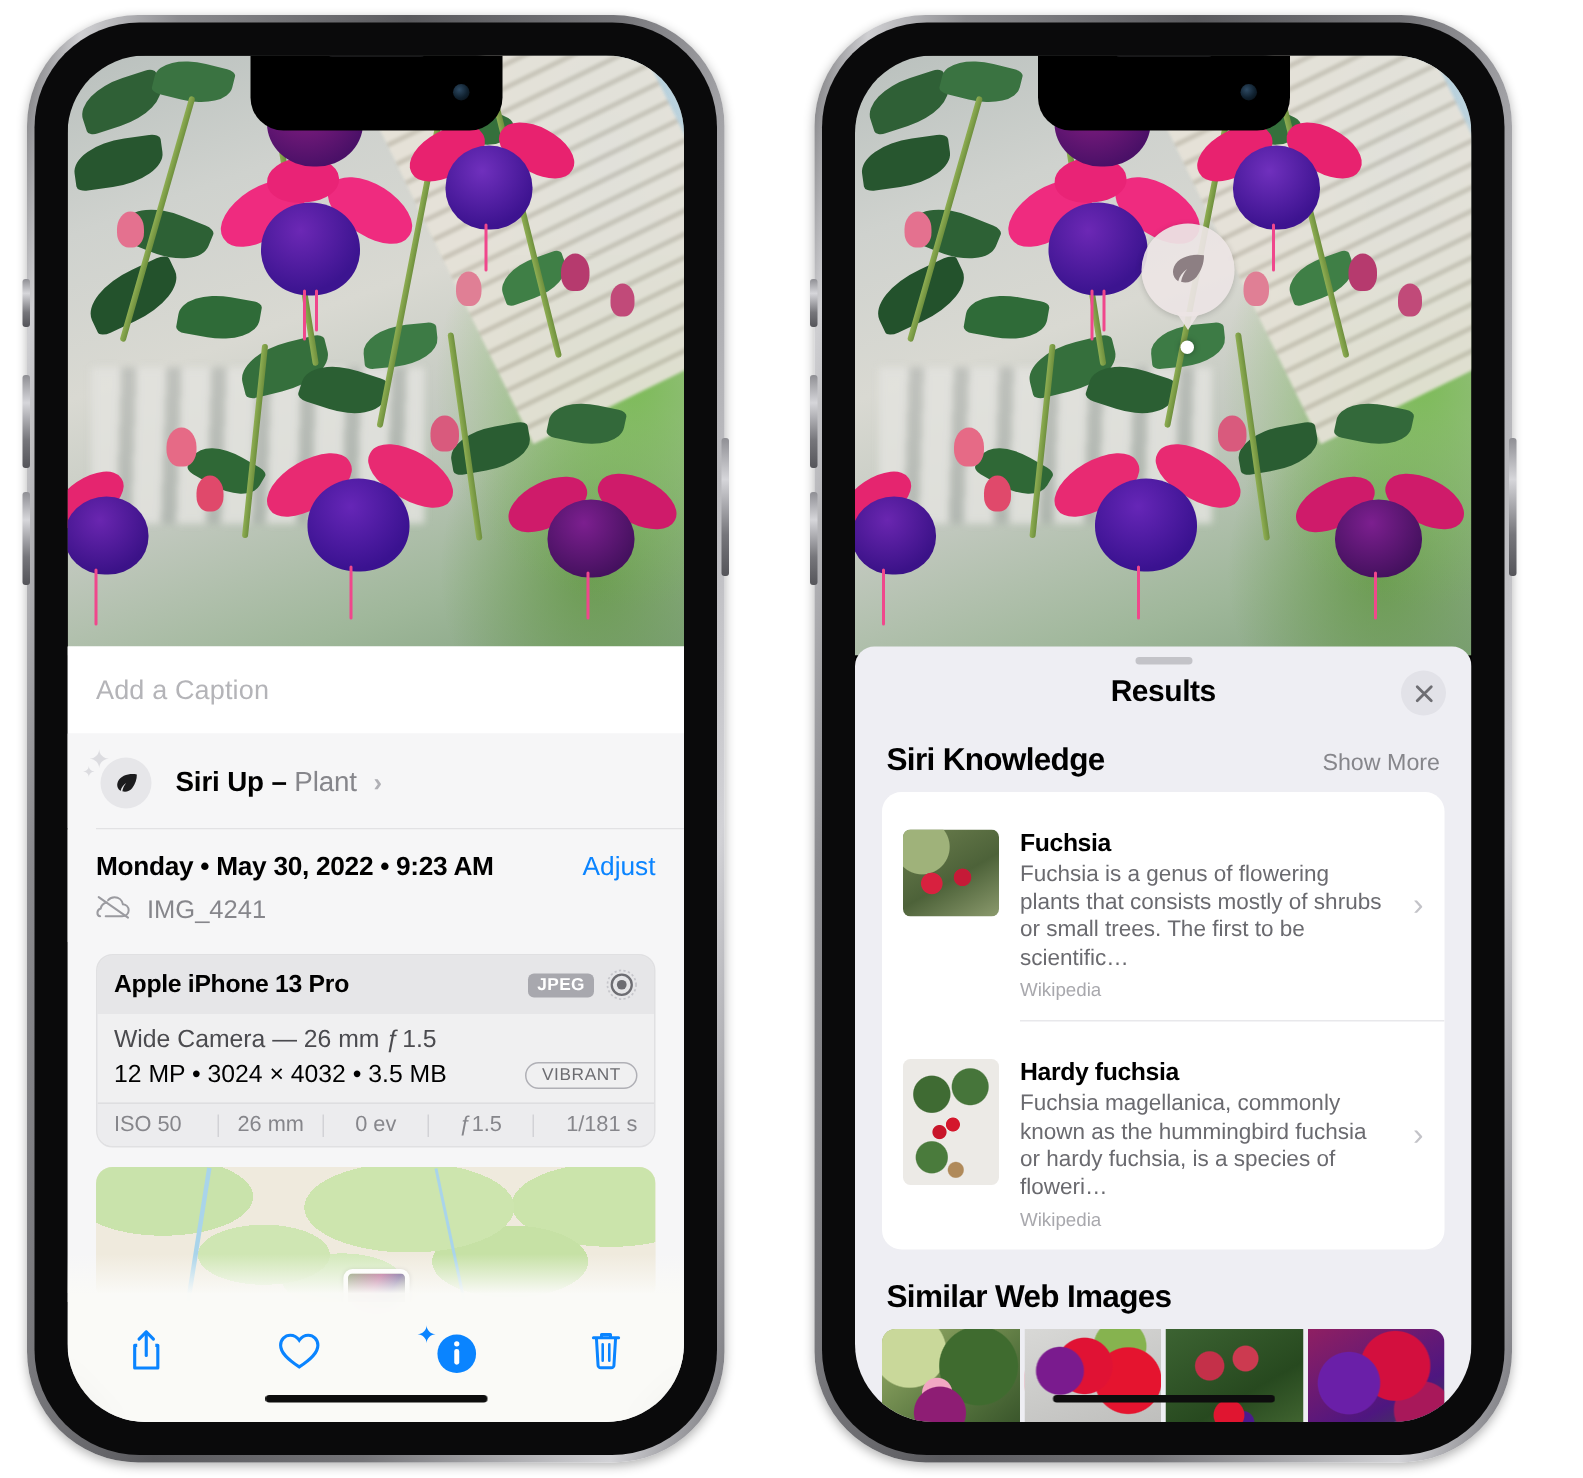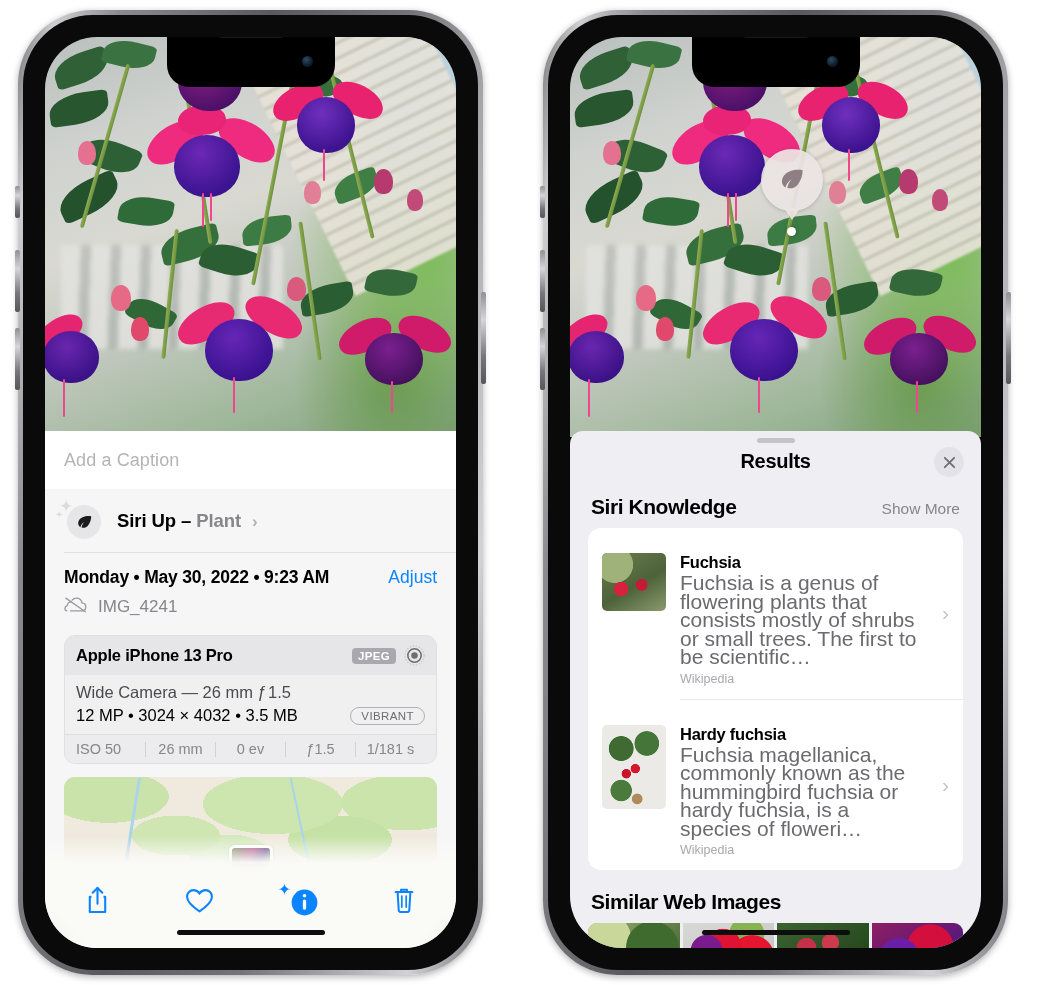--- a/index.html
+++ b/index.html
@@ -140,21 +140,21 @@
   .lookup-badge { position: relative; width: 37px; height: 37px; flex: none; margin-right: 16px; }
   .lookup-badge .circ {
     position: absolute; left: 3px; top: 3px; width: 34px; height: 34px;
     border-radius: 50%; background: #e6e6e9;
     display: flex; align-items: center; justify-content: center;
   }
   .sparkle { position: absolute; color: #dcdce0; }
   .sparkle.s1 { left: -5px; top: -6px; font-size: 17px; }
   .sparkle.s2 { left: -9px; top: 7px; font-size: 10px; }
   .lookup-text { font-size: 18.5px; color: #000; font-weight: 700; letter-spacing: -.1px; }
-  .lookup-text .obj { font-weight: 700; color: #86868b; }
+  .lookup-text .obj { font-weight: 400; color: #86868b; }
   .chev-sm { color: #b0b0b5; font-size: 17px; margin-left: 6px; font-weight: 600; }
 
   .divider { height: 1px; background: #e2e2e4; margin-left: 19px; }
 
   .meta-block { padding: 14px 19px 10px 19px; background: #f6f6f7; }
   .meta-line1 { display: flex; align-items: baseline; justify-content: space-between; }
   .meta-date { font-size: 17.5px; font-weight: 700; color: #000; letter-spacing: -.2px; }
   .meta-adjust { font-size: 17.5px; color: #0a84ff; }
   .meta-line2 { display: flex; align-items: center; margin-top: 8px; gap: 10px; }
   .meta-file { font-size: 17px; color: #86868b; }
@@ -182,21 +182,21 @@
     border: 1px solid #b0b0b6; border-radius: 10px; color: #6c6c71;
     font-size: 11.5px; padding: 2px 10px; letter-spacing: .4px;
   }
   .exif-foot {
     display: flex; align-items: center; background: #ececee;
     border-top: 1px solid #dedee0; padding: 6px 11px;
     font-size: 14.5px; color: #86868b;
   }
   .exif-foot .cell { flex: 1; text-align: center; }
   .exif-foot .cell:first-child { text-align: left; }
-  .exif-foot .cell:last-child { }
+  .exif-foot .cell:last-child { text-align: right; }
   .exif-foot .bar { width: 1px; height: 15px; background: #d2d2d6; }
 
   .map-card {
     margin: 13px 19px 0 19px; height: 90px; border-radius: 11px; overflow: hidden;
     position: relative;
     background: #efeadd;
   }
   .map-card .greens {
     position: absolute; inset: 0;
     background:
@@ -263,21 +263,21 @@
   }
   .sect-title { font-size: 21px; font-weight: 700; color: #000; letter-spacing: -.45px; }
   .sect-more { font-size: 15.5px; color: #86868b; }
   .kcard {
     margin: 0 18px; background: #fff; border-radius: 13px; overflow: hidden;
   }
   .krow { display: flex; align-items: flex-start; padding: 25px 14px 13px 14px; position: relative; }
   .kthumb { width: 64px; height: 58px; border-radius: 5px; flex: none; margin-right: 14px; overflow: hidden; position: relative; }
   .kbody { flex: 1; min-width: 0; padding-right: 24px; }
   .ktitle { font-size: 16.5px; font-weight: 700; color: #000; letter-spacing: -.25px; margin-bottom: 2px; }
-  .kdesc { font-size: 21px; color: #6a6a6f; line-height: 18.5px; }
+  .kdesc { font-size: 15px; color: #6a6a6f; line-height: 18.5px; }
   .ksrc { font-size: 12.5px; color: #a8a8ad; margin-top: 5px; }
   .kchev { position: absolute; right: 14px; top: 50%; transform: translateY(-50%); color: #c3c3c8; font-size: 21px; }
   .krow-div { height: 1px; background: #e8e8eb; margin-left: 92px; }
 
   .simgrid { display: flex; gap: 3px; margin: 0 18px; }
   .simthumb { flex: 1; height: 82px; border-radius: 0; overflow: hidden; position: relative; }
   .simgrid .simthumb:first-child { border-top-left-radius: 9px; }
   .simgrid .simthumb:last-child  { border-top-right-radius: 9px; }
 
   .thumb-art { position: absolute; inset: 0; }

